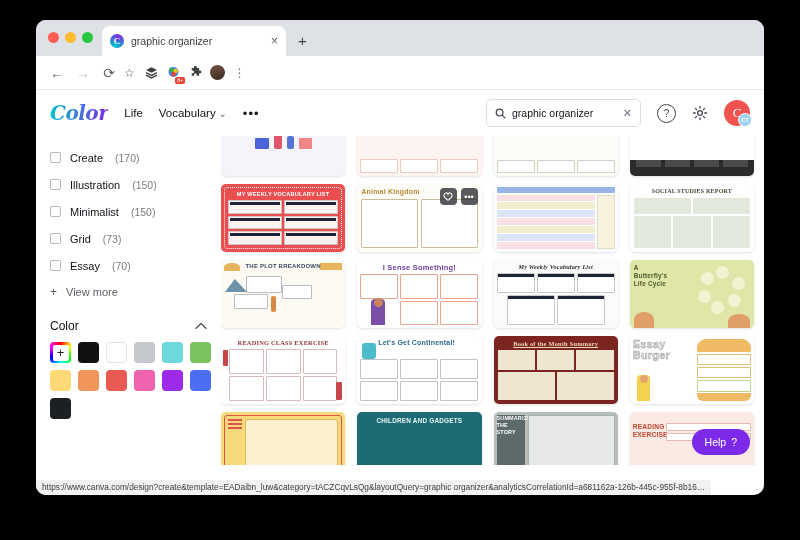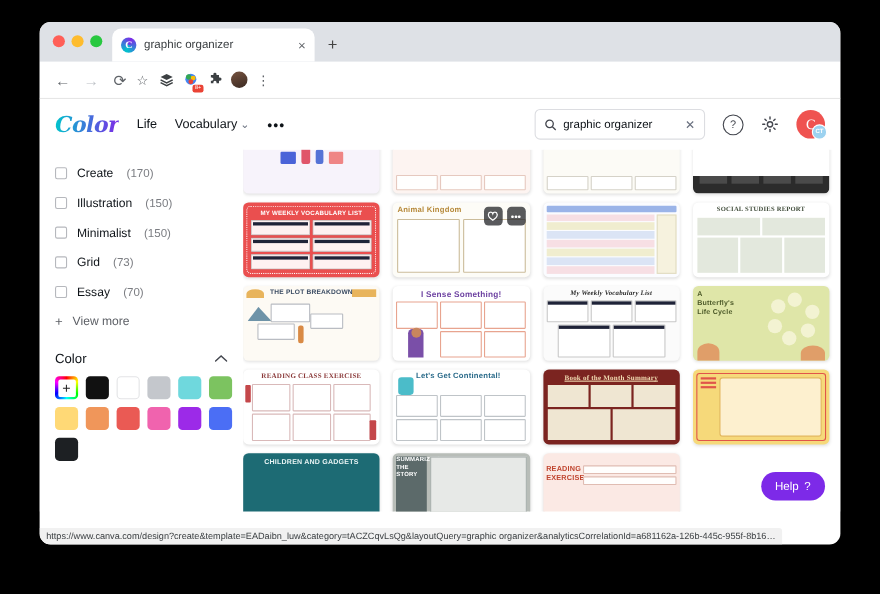--- a/index.html
+++ b/index.html
@@ -569,20 +569,34 @@
                 <div style="background:#efe6d2"></div>
                   <div style="background:#efe6d2"></div>
                   <div style="background:#efe6d2"></div>
               </div>
               <div style="display:grid;grid-template-columns:1fr 1fr;gap:2px;flex:1">
                 <div style="background:#efe6d2"></div>
                   <div style="background:#efe6d2"></div>
               </div>
             </div>
           </div>
+          <div class="card" style="background:#fff;padding:3px">
+            <div style="width:100%;height:100%;position:relative;display:flex">
+              <div class="card-title" style="color:#d8d8d8;font-size:11px;text-align:left;padding:0;line-height:1;width:34px;-webkit-text-stroke:.4px #9a9a9a">Essay Burger</div>
+              <div style="position:absolute;right:0;top:0;width:54px;height:100%;display:flex;flex-direction:column;gap:1.5px">
+                <div style="height:13px;background:#f0b964;border-radius:9px 9px 0 0"></div>
+                <div style="flex:1;background:#fff;border:.6px solid #e0c07a"></div>
+                <div style="flex:1;background:#fff;border:.6px solid #e0c07a"></div>
+                <div style="flex:1;background:#fff;border:.6px solid #bcd48a"></div>
+                <div style="height:8px;background:#f0b964;border-radius:0 0 6px 6px"></div>
+              </div>
+              <div style="position:absolute;left:4px;bottom:0;width:13px;height:26px;background:#f2d24f;border-radius:4px 4px 0 0"></div>
+              <div style="position:absolute;left:7px;bottom:18px;width:8px;height:8px;background:#e3a471;border-radius:50%"></div>
+            </div>
+          </div>
 
           <div class="card" style="background:#f6d97a;padding:3px">
             <div style="width:100%;height:100%;border:1.5px solid #e0554a;border-radius:3px;display:flex;gap:3px;padding:3px">
               <div style="width:14px;display:flex;flex-direction:column;gap:2px">
                 <div style="height:2px;background:#e0554a"></div>
                 <div style="height:2px;background:#e0554a"></div>
                 <div style="height:2px;background:#e0554a"></div>
               </div>
               <div style="flex:1;background:#fdf0cf;border:.6px solid #e2b75e;border-radius:3px"></div>
             </div>

